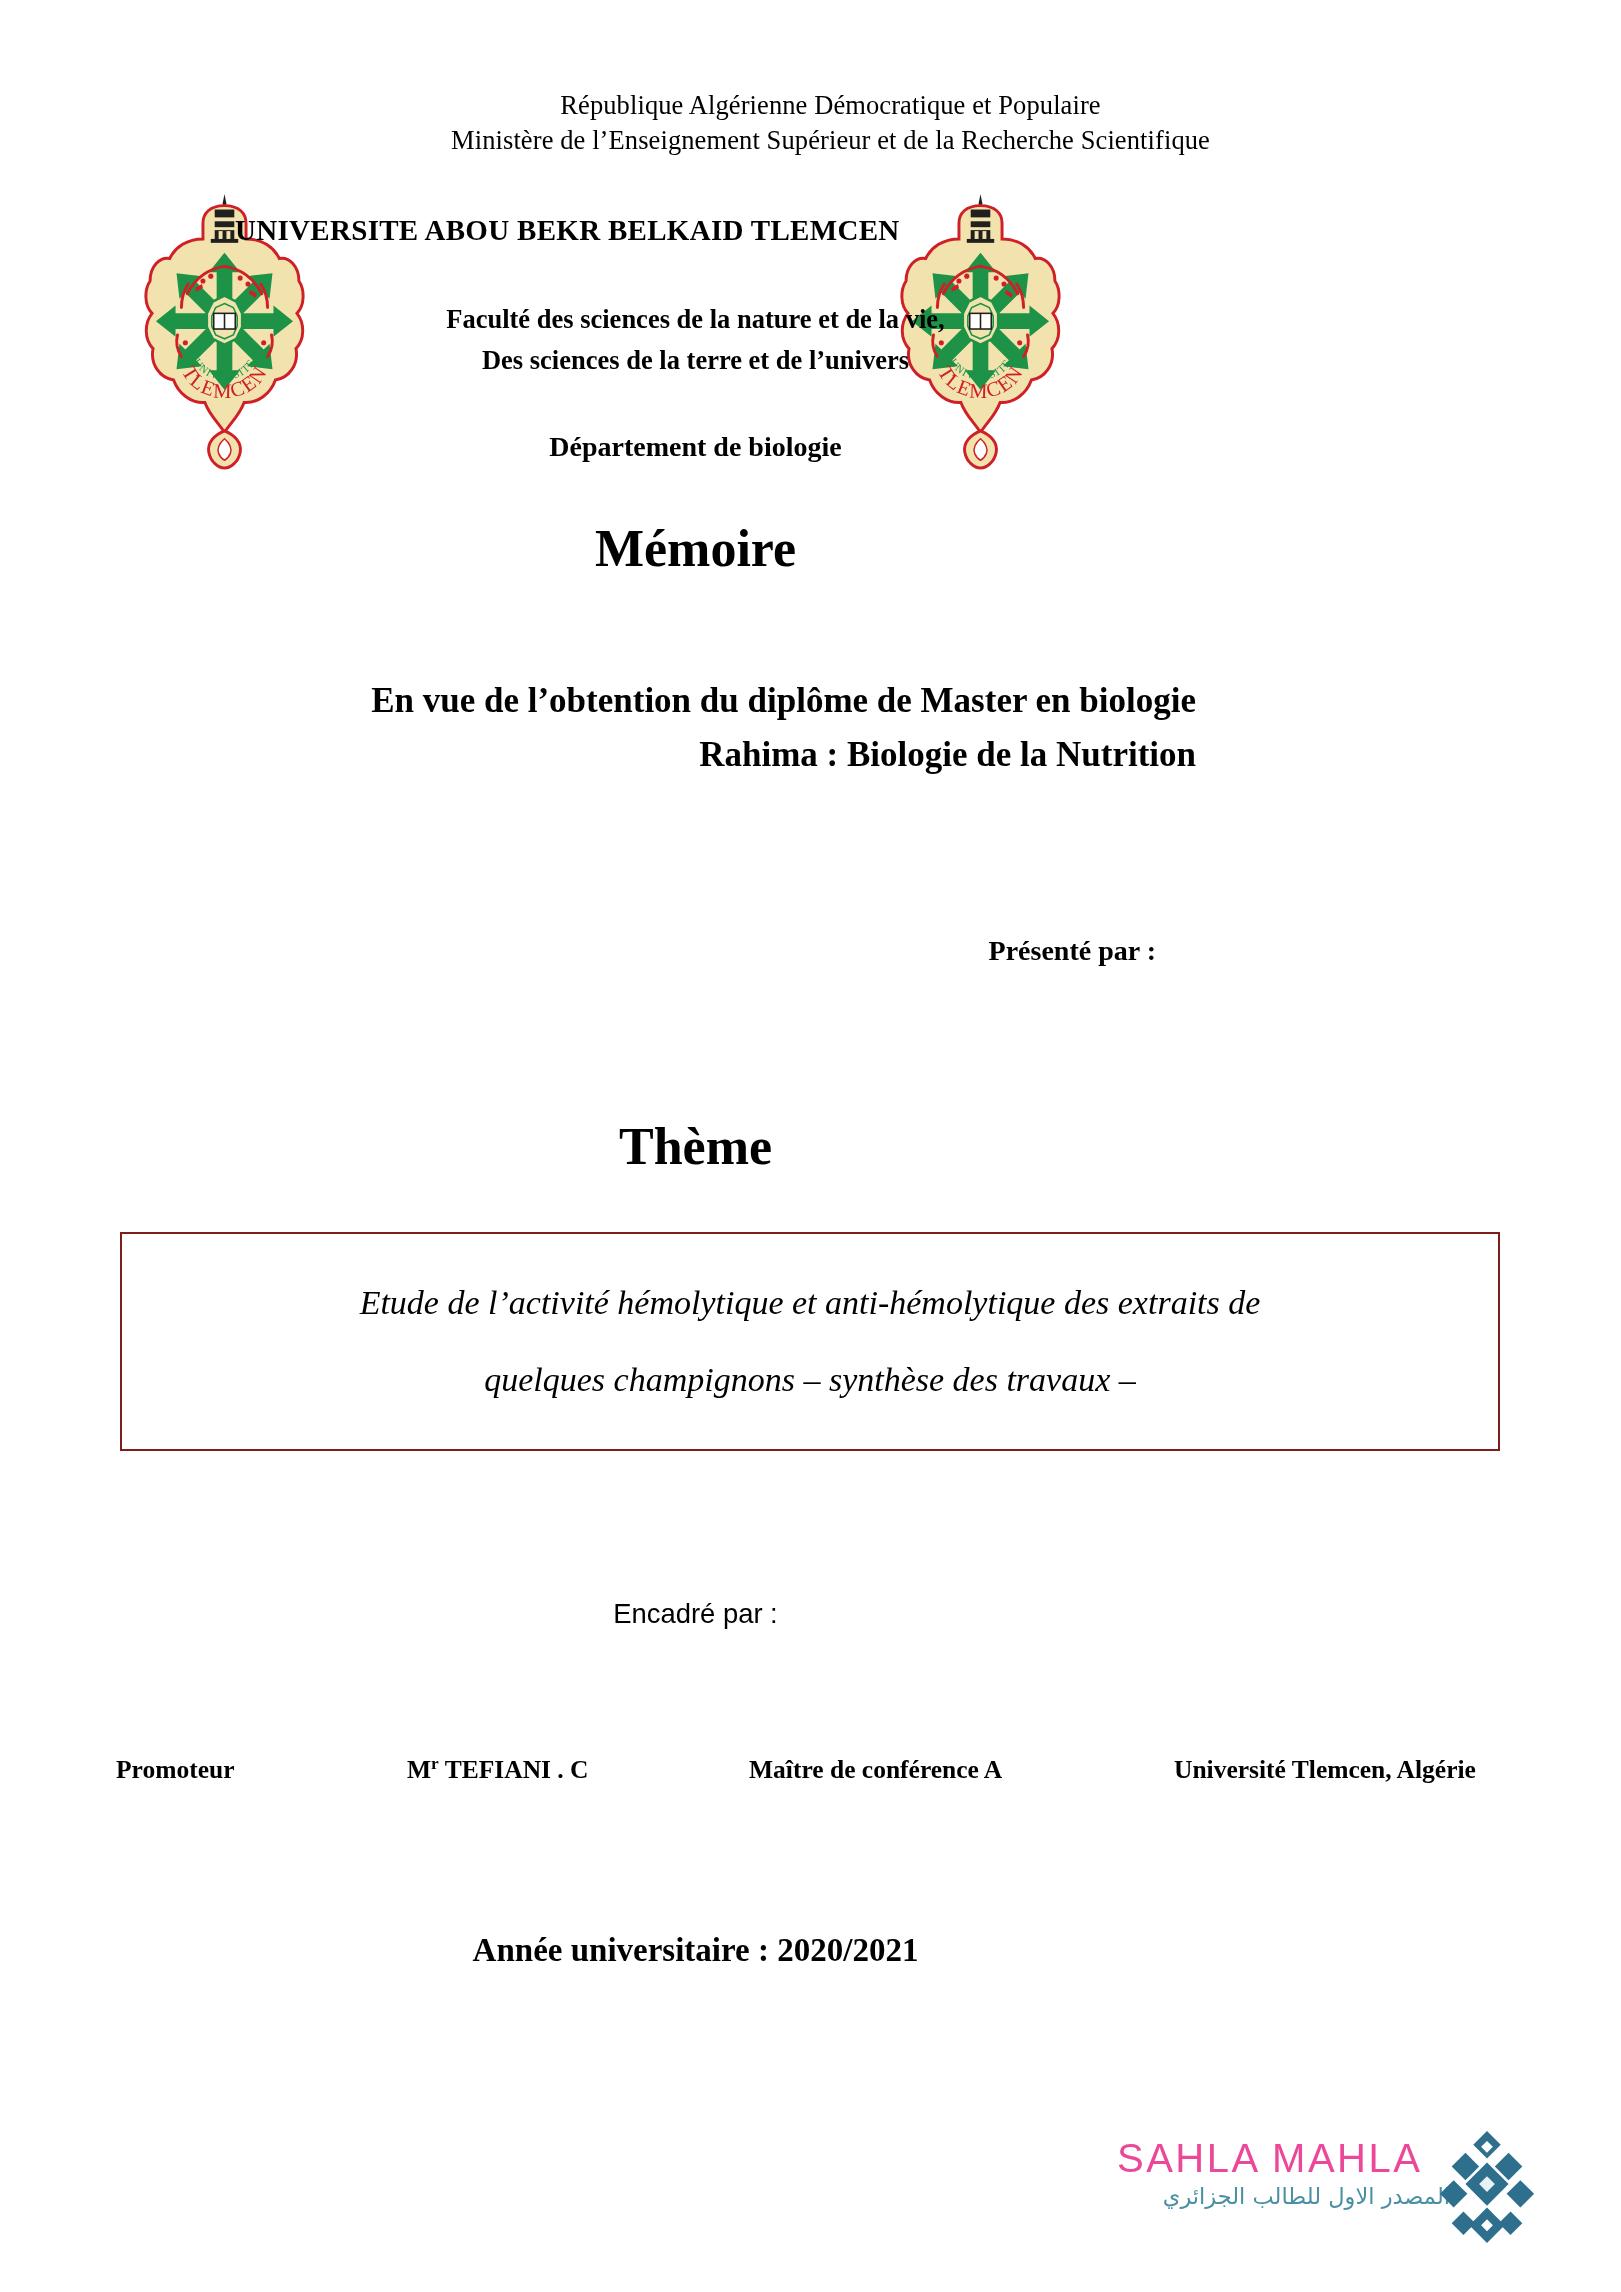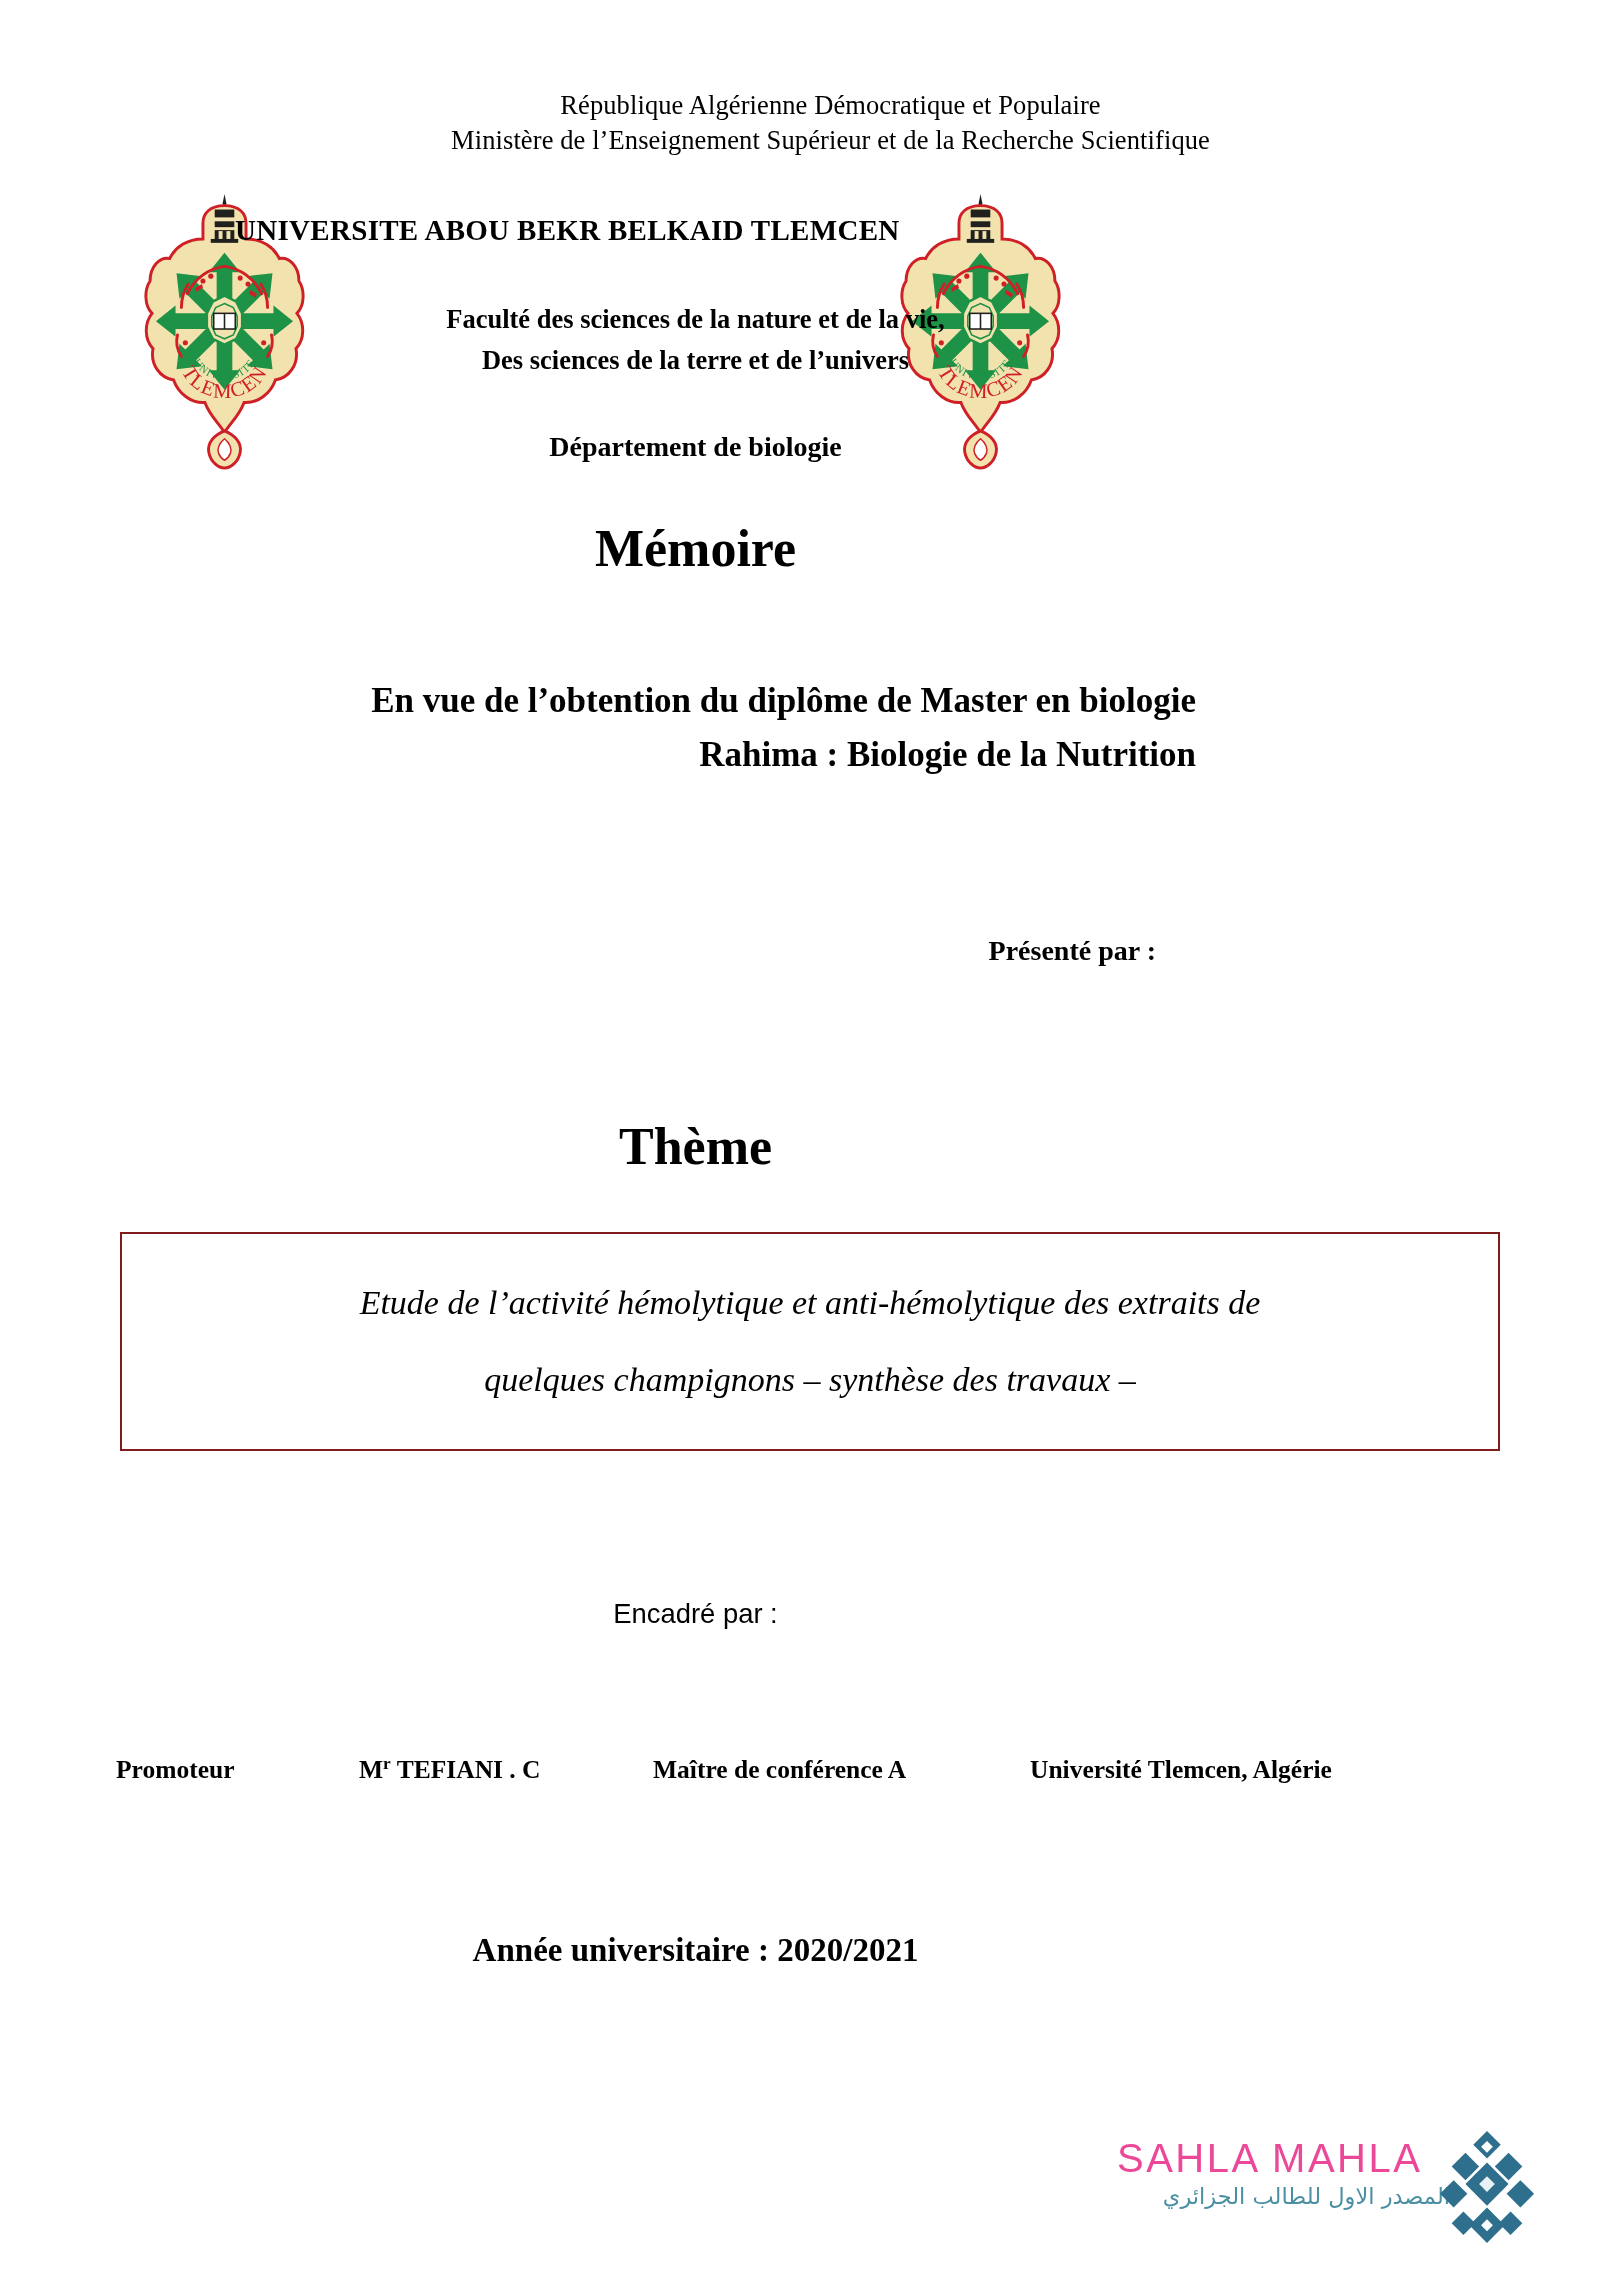--- a/index.html
+++ b/index.html
@@ -172,20 +172,21 @@
     left: 116px;
     width: 1392px;
     top: 1755px;
     font-size: 25.5px;
     font-weight: bold;
   }
   .sup-row {
     display: flex;
     align-items: flex-end;
     white-space: nowrap;
+    gap: 48px;
   }
   .sup-role  { width: 243px; }
   .sup-name  { width: 294px; }
   .sup-grade { width: 377px; }
   .sup-aff   { flex: 1; }
   .sup-name sup {
     font-size: 0.68em;
     vertical-align: super;
     line-height: 0;
   }

